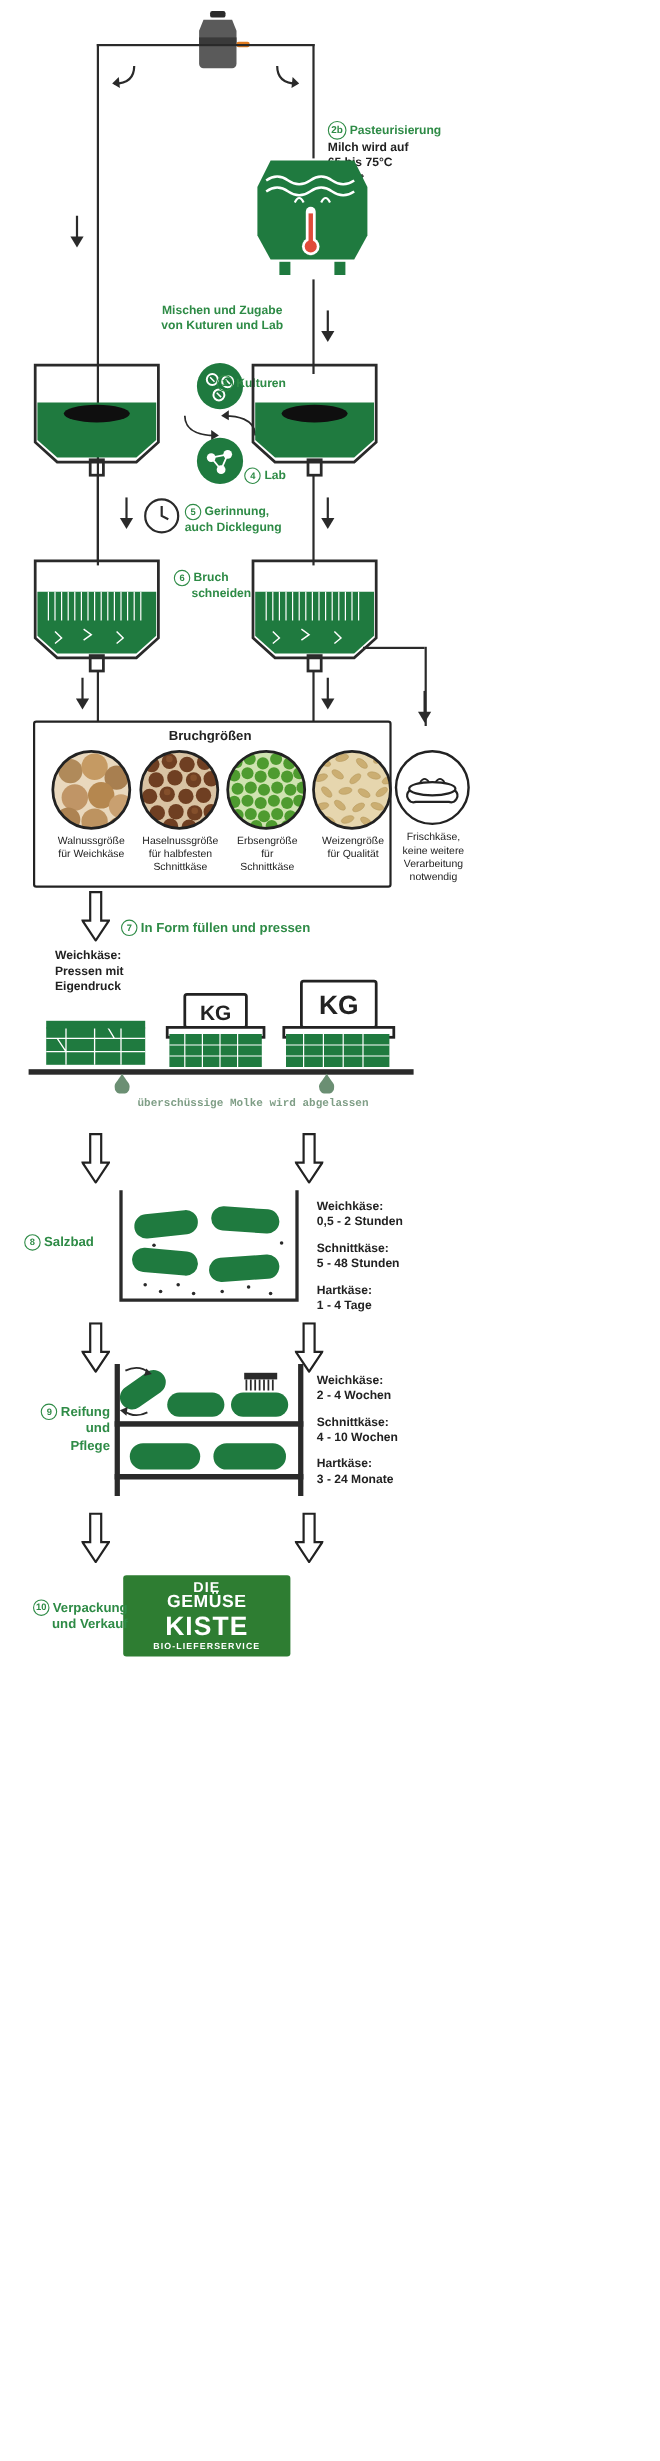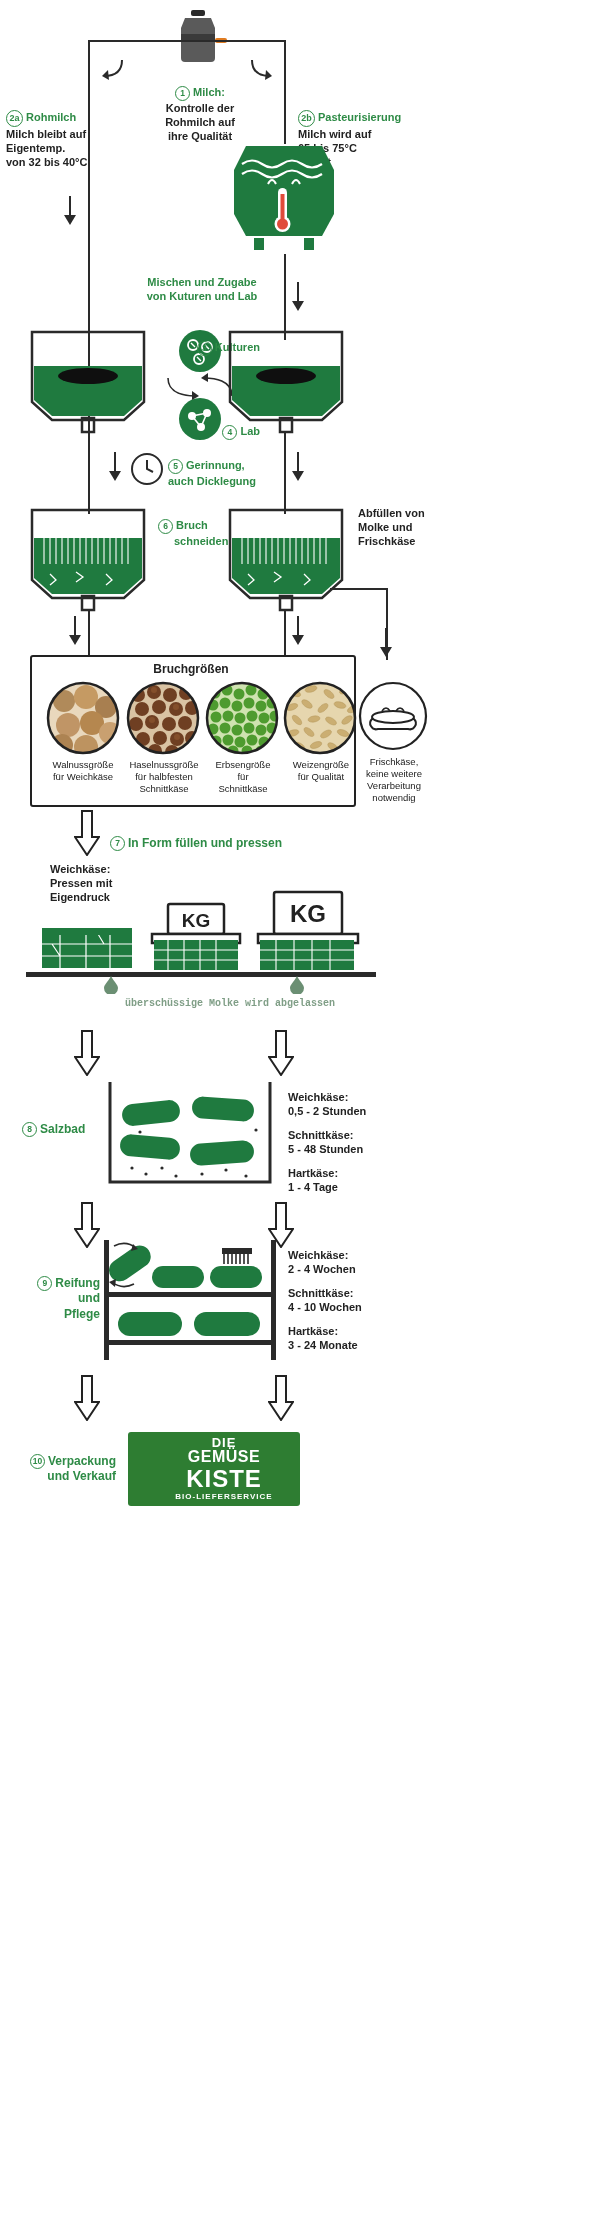--- a/index.html
+++ b/index.html
@@ -69,37 +69,21 @@
   <svg class="abs" style="left:100px;top:58px;" width="26" height="24" viewBox="0 0 26 24">
     <path d="M22 2 C22 14 14 18 4 18" stroke="#2a2a2a" stroke-width="2" fill="none"></path>
     <path d="M8 12 L2 18 L9 22 Z" fill="#2a2a2a"></path>
   </svg>
 
   <svg class="abs" style="left:248px;top:58px;" width="26" height="24" viewBox="0 0 26 24">
     <path d="M4 2 C4 14 12 18 22 18" stroke="#2a2a2a" stroke-width="2" fill="none"></path>
     <path d="M18 12 L24 18 L17 22 Z" fill="#2a2a2a"></path>
   </svg>
 
-  <div class="abs c t11 lh b" style="left:140px;top:85px;width:120px;">
-    <div style="white-space:nowrap;">
-      <span class="numcircle">1</span><span class="gtext">Milch:</span>
-    </div>
-    <div class="dark">Kontrolle der</div>
-    <div class="dark">Rohmilch auf</div>
-    <div class="dark">ihre Qualität</div>
-  </div>
-
-  <div class="abs l t11 lh b" style="left:6px;top:110px;width:118px;">
-    <div style="white-space:nowrap;">
-      <span class="numcircle wide">2a</span><span class="gtext">Rohmilch</span>
-    </div>
-    <div class="dark">Milch bleibt auf</div>
-    <div class="dark">Eigentemp.</div>
-    <div class="dark">von 32 bis 40°C</div>
-  </div>
+
 
   <div class="abs l t11 lh b" style="left:298px;top:110px;width:150px;">
     <div style="white-space:nowrap;">
       <span class="numcircle wide">2b</span><span class="gtext">Pasteurisierung</span>
     </div>
     <div class="dark">Milch wird auf</div>
     <div class="dark">65 bis 75°C</div>
     <div class="dark">erhitzt</div>
   </div>
 
@@ -227,25 +211,20 @@
     <rect x="58" y="88" width="12" height="14" fill="none" stroke="#2a2a2a" stroke-width="2.5"></rect>
   </svg>
 
   <div class="abs l t11 lh b" style="left:158px;top:518px;width:110px;">
     <div style="white-space:nowrap;">
       <span class="numcircle">6</span><span class="gtext">Bruch</span>
     </div>
     <div class="gtext" style="margin-left:16px;">schneiden</div>
   </div>
 
-  <div class="abs l t11 lh b dark" style="left:358px;top:506px;width:130px;">
-    <div>Abfüllen von</div>
-    <div>Molke und</div>
-    <div>Frischkäse</div>
-  </div>
 
   <div class="pipe hline" style="left:330px;top:588px;width:56px;"></div>
   <div class="pipe vline" style="left:386px;top:588px;height:72px;"></div>
   <svg class="sarrow" style="left:379px;top:628px;" viewBox="0 0 14 30">
     <path d="M7 0 L7 22" stroke="#2a2a2a" stroke-width="2"></path>
       <path d="M1 19 L7 29 L13 19 Z" fill="#2a2a2a"></path>
   </svg>
 
   <div class="pipe vline" style="left:88px;top:610px;height:48px;"></div>
   <div class="pipe vline" style="left:284px;top:610px;height:48px;"></div>
@@ -586,21 +565,21 @@
     <div>3 - 24 Monate</div>
   </div>
 
   <svg class="bigarrow" style="left:74px;top:1375px;" viewBox="0 0 26 46">
     <path d="M8 1 h10 v26 h7 L13 45 L1 27 h7 z" fill="#fff" stroke="#222" stroke-width="2"></path>
   </svg>
   <svg class="bigarrow" style="left:268px;top:1375px;" viewBox="0 0 26 46">
     <path d="M8 1 h10 v26 h7 L13 45 L1 27 h7 z" fill="#fff" stroke="#222" stroke-width="2"></path>
   </svg>
 
-  <div class="logo" style="left:128px;top:1432px;width:152px;height:74px;flex-direction:column;padding-left:20px;">
+  <div class="logo" style="left:112px;top:1432px;width:152px;height:74px;flex-direction:column;">
     <div style="font-size:13px;font-weight:bold;letter-spacing:1px;line-height:1;">DIE</div>
     <div style="font-size:16px;font-weight:bold;letter-spacing:0.5px;line-height:1.05;">GEMÜSE</div>
     <div style="font-size:24px;font-weight:bold;letter-spacing:1px;line-height:1.05;">KISTE</div>
     <div style="font-size:8px;font-weight:bold;letter-spacing:1px;line-height:1.4;">BIO-LIEFERSERVICE</div>
   </div>
 
   <div class="abs r t12 lh b gtext" style="left:6px;top:1454px;width:110px;">
     <div style="white-space:nowrap;"><span class="numcircle">10</span><span>Verpackung</span></div>
     <div>und Verkauf</div>
   </div>

